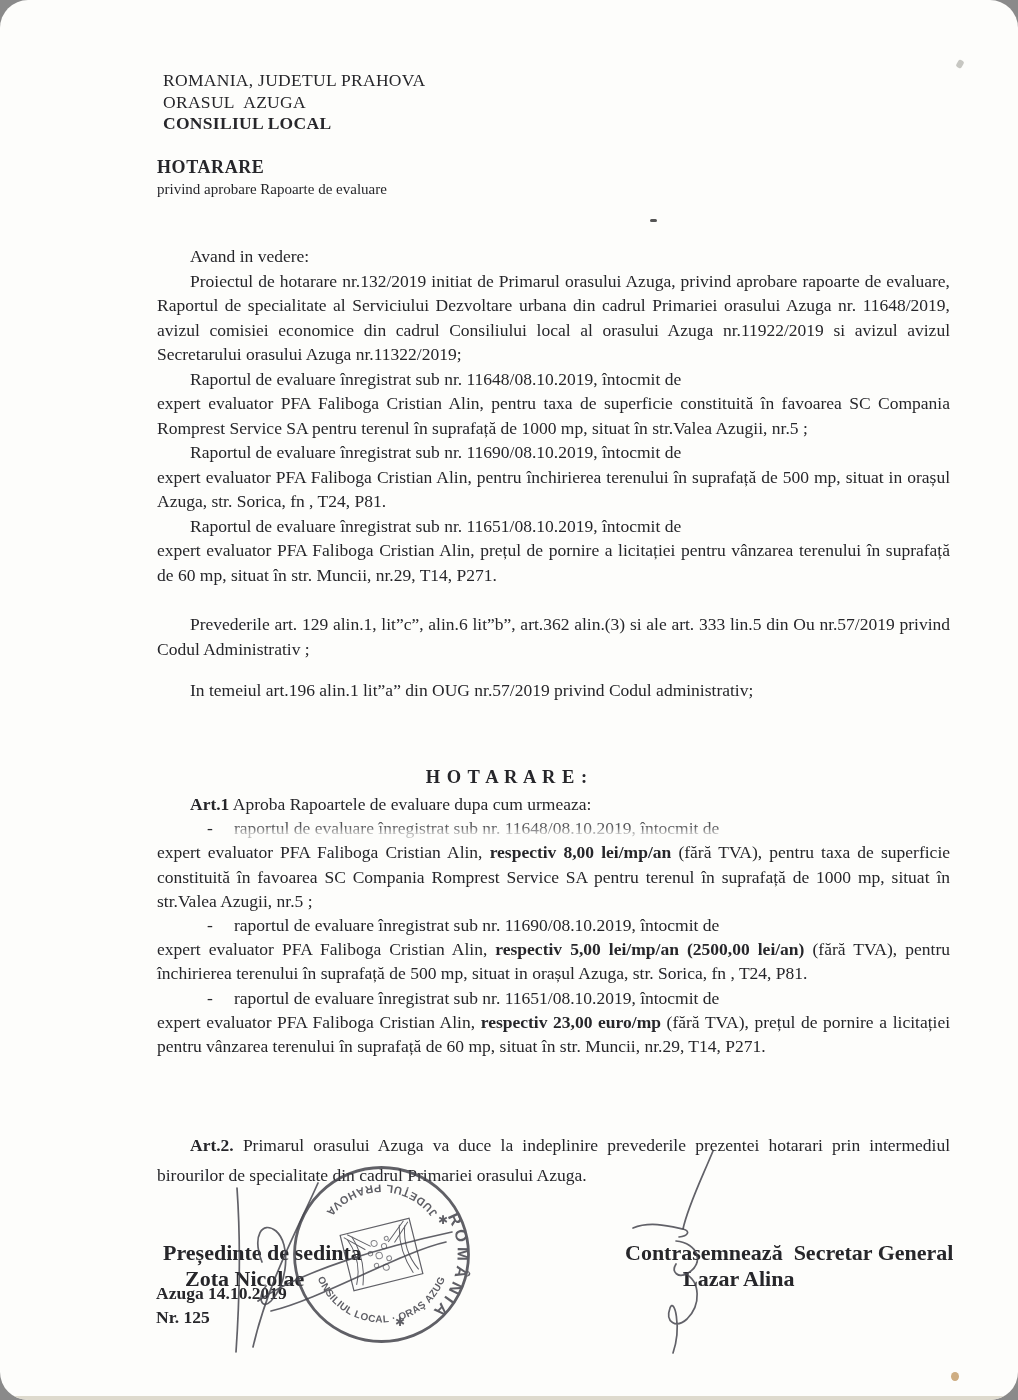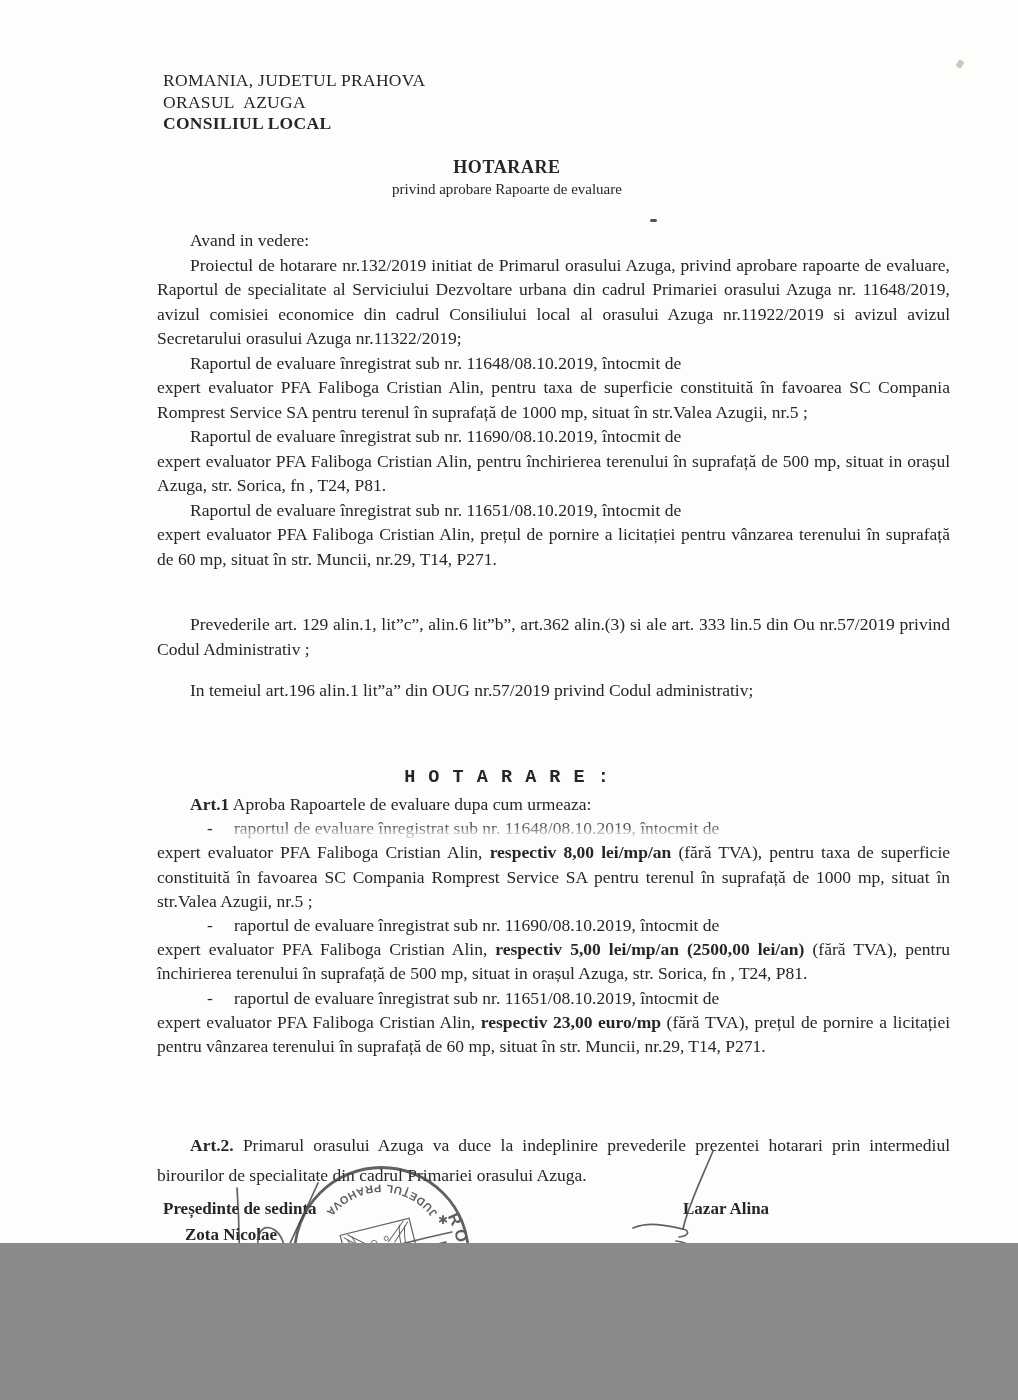--- a/index.html
+++ b/index.html
@@ -1,53 +1,54 @@
 <!DOCTYPE html>
 <html><head>
 <meta charset="utf-8">
 <style>
   html,body{margin:0;padding:0;background:#8a8a8a;}
   .page{
     position:relative;
-    width:1018px;height:1243px;
+    width:1018px;height:1400px;
     margin:0 auto;
     background:#fdfdfb;
     overflow:hidden;
     font-family:"Liberation Serif","DejaVu Serif",serif;
     color:#26262a;
+    border-radius:28px;
   }
   .abs{position:absolute;}
   
   .letterhead{left:163px;top:70px;font-size:17.5px;line-height:21.5px;letter-spacing:.3px;}
   .letterhead .bold{font-weight:bold;}
   
-  .title-block{left:157px;top:157px;width:700px;text-align:center;}
+  .title-block{left:157px;top:157px;width:700px;text-align:left;}
   .doc-title{font-weight:bold;font-size:18px;letter-spacing:.6px;}
   .doc-subtitle{font-size:15px;margin-top:3px;}
   
   .bodytext{font-size:17.5px;line-height:24.5px;text-align:justify;width:793px;left:157px;}
   .bodytext p{margin:0;}
   .ind{text-indent:33px;}
-  .preamble{top:228px;}
+  .preamble{top:244px;}
   .legal1{top:612px;}
   .legal2{top:678px;}
   .adoption{top:728px;font-weight:bold;}
-  .decision-heading{top:767px;left:157px;width:700px;text-align:center;font-weight:bold;font-size:18.5px;letter-spacing:1px;font-family:Liberation Mono, monospace;}
+  .decision-heading{top:767px;left:157px;width:700px;text-align:center;font-weight:bold;font-size:18.5px;letter-spacing:1px;}
   .art1{top:792px;line-height:24.2px;}
   .art2{top:1130px;line-height:30px;}
   .b{font-weight:bold;}
   .item{text-indent:50px;}
   .item .dash{display:inline-block;width:27px;text-indent:0;}
   .fade-line{
     color:#3e3e42;opacity:.88;
     -webkit-mask-image:linear-gradient(to bottom,#000 42%,rgba(0,0,0,.38) 78%);
             mask-image:linear-gradient(to bottom,#000 42%,rgba(0,0,0,.38) 78%);
   }
   
-  .sig{font-size:17px;line-height:25.5px;font-weight:bold;}
+  .sig{font-size:22px;line-height:25.5px;font-weight:bold;margin-top:44px;}
   .sig-left{left:163px;top:1196px;}
   .sig-left .name{margin-left:22px;}
   .sig-right{left:625px;top:1196px;}
   .sig-right .name{margin-left:58px;}
   .footer-block{left:156px;top:1281px;font-size:17.5px;line-height:24px;font-weight:bold;}
   
   .stamp{left:289px;top:1162px;width:185px;height:185px;opacity:.85;}
   .stamp text{fill:#43434b;font-family:"Liberation Sans","DejaVu Sans",sans-serif;}
   .stamp .ring{font-size:11px;font-weight:bold;letter-spacing:1.5px;}
   .stamp .ring-small{font-size:10px;font-weight:bold;letter-spacing:.5px;}
@@ -112,20 +113,21 @@
 
   <div class="abs bodytext art2">
     <p class="ind"><span class="b">Art.2.</span><span> Primarul orasului Azuga va duce la indeplinire prevederile prezentei hotarari prin intermediul birourilor de specialitate din cadrul Primariei orasului Azuga.</span></p>
   </div>
 
   <div class="abs sig sig-left">
     <div>Președinte de sedinta</div>
     <div class="name">Zota Nicolae</div>
   </div>
   <div class="abs sig sig-right">
+    <div>Contrasemnează&nbsp; Secretar General</div>
     <div class="name">Lazar Alina</div>
   </div>
 
   <div class="abs footer-block">
     <div>Azuga 14.10.2019</div>
     <div>Nr. 125</div>
   </div>
 
   <svg class="abs stamp" viewBox="0 0 185 185">
     <circle cx="92.5" cy="92.5" r="87" stroke-width="2.8"></circle>

